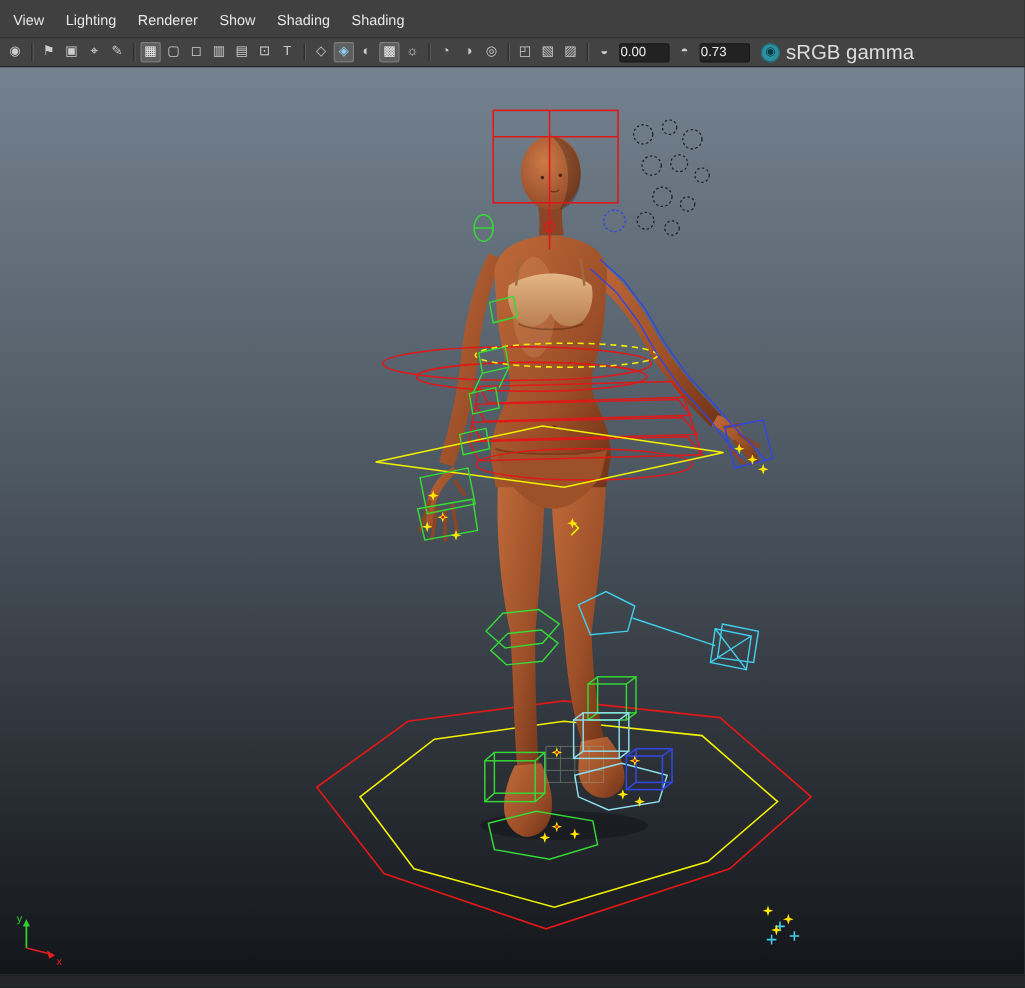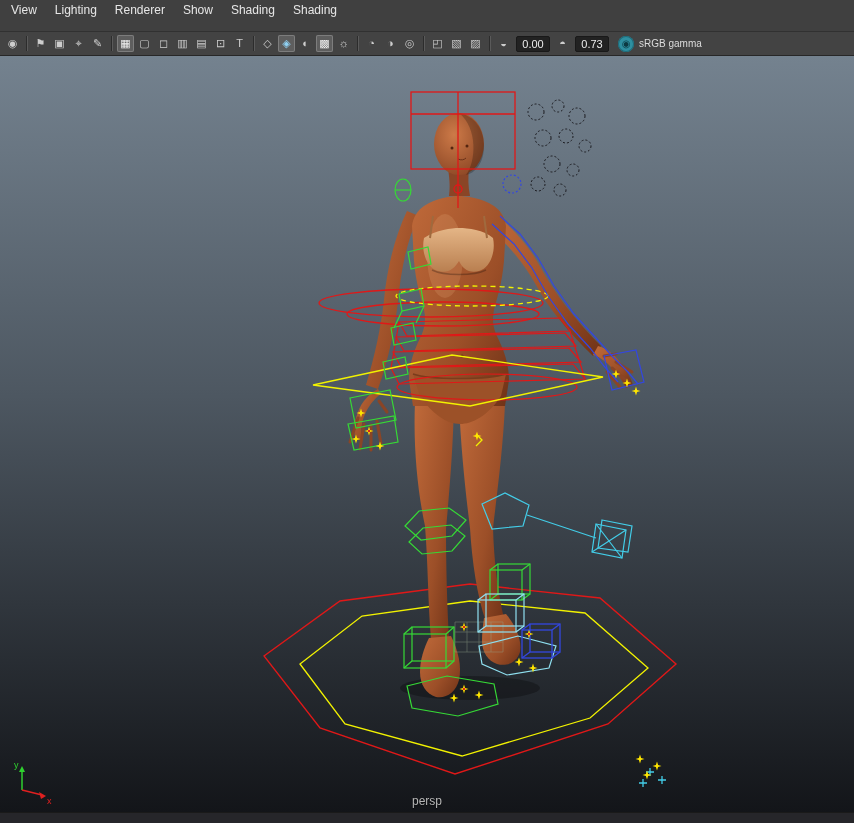--- a/index.html
+++ b/index.html
@@ -1,30 +1,30 @@
 <!DOCTYPE html>
 <html><head>
 <meta charset="utf-8">
 <style>
   * { box-sizing: border-box; }
   body { margin:0; background:#000; font-family:"Liberation Sans", sans-serif; }
   .app { width:854px; height:823px; position:relative; background:#3d3d3d; overflow:hidden; }
 
-  .menubar { height:32px; background:#404040; display:flex; align-items:flex-start; padding:0 2px; border-bottom:1px solid #313131; }
+  .menubar { height:32px; background:#404040; display:flex; align-items:flex-end; padding:0 2px; border-bottom:1px solid #313131; }
   .menu-item { font-size:12px; color:#e6e6e6; padding:3px 9px 7px; cursor:default; }
 
   .toolbar { height:24px; background:#434343; display:flex; align-items:center; padding:0 3px; border-bottom:1px solid #272727; }
   .tbi { width:17px; height:17px; line-height:17px; text-align:center; font-size:11px; color:#cdcdcd; border-radius:2px; margin:0 1px; flex:0 0 auto; }
   .tbi.active { background:#5e5e5e; box-shadow:inset 0 0 0 1px #7d7d7d; color:#f0f0f0; }
   .tbi.blue { color:#8fd0f2; }
   .tb-sep { width:1px; height:15px; background:#2c2c2c; margin:0 4px; box-shadow:1px 0 0 #5a5a5a; flex:0 0 auto; }
-  .tb-field { width:34px; height:16px; background:#222; border:1px solid #191919; border-radius:2px; color:#ececec; font-size:11px; line-height:14px; text-align:center; margin:0 3px; flex:0 0 auto; }
+  .tb-field { width:42px; height:16px; background:#222; border:1px solid #191919; border-radius:2px; color:#ececec; font-size:11px; line-height:14px; text-align:left; margin:0 3px; flex:0 0 auto; }
   .vt { display:flex; align-items:center; margin-left:6px; flex:0 0 auto; }
   .vt-circle { width:16px; height:16px; border-radius:50%; background:#2e8fa0; color:#0c3a43; font-size:10px; line-height:16px; text-align:center; margin-right:5px; box-shadow:inset 0 0 0 1px #1f6a78; }
-  .vt-label { font-size:10px; color:#dcdcdc; }
+  .vt-label { font-size:17px; color:#dcdcdc; }
 
   .viewport { position:relative; width:854px; height:756px; background:#3a434c; }
   .viewport svg { display:block; }
   .persp-label { position:absolute; left:0; right:0; bottom:4px; text-align:center; font-size:12px; color:#b6b6b6; text-shadow:0 1px 1px rgba(0,0,0,.6); }
   .bottom-strip { height:11px; background:#26262a; border-top:1px solid #1a1a1a; }
 </style>
 </head>
 <body>
 
 <div class="app">
@@ -306,17 +306,16 @@
       <g stroke-width="1.5" fill="none">
         <line x1="22" y1="734" x2="22" y2="714" stroke="#2fd12f"></line>
         <polygon points="22,710 19,716 25,716" fill="#2fd12f" stroke="none"></polygon>
         <line x1="22" y1="734" x2="42" y2="739" stroke="#e02020"></line>
         <polygon points="46,740 39,736 41,743" fill="#e02020" stroke="none"></polygon>
         <text x="14" y="712" font-size="9" fill="#2fd12f" stroke="none">y</text>
         <text x="47" y="748" font-size="9" fill="#e02020" stroke="none">x</text>
       </g>
     </svg>
 
-    <div class="persp-label">persp</div>
   </div>
 
   <div class="bottom-strip"></div>
 </div>
 
 </body></html>

